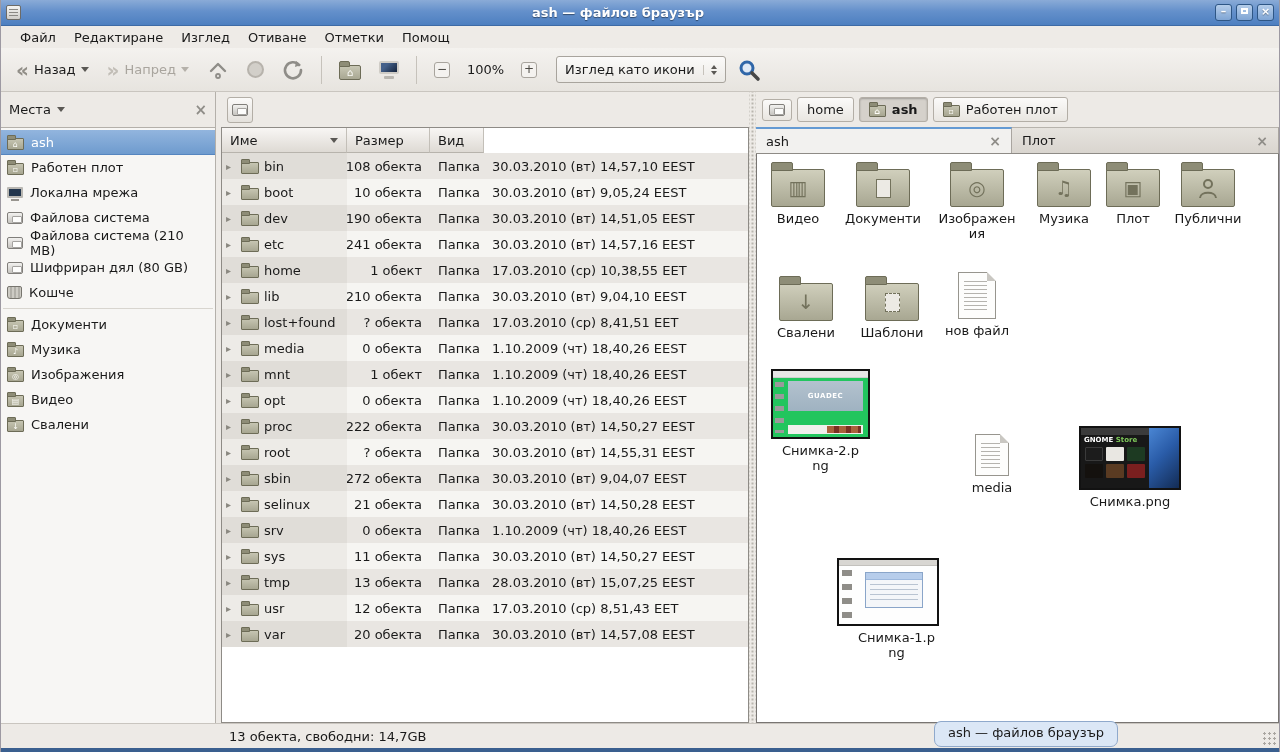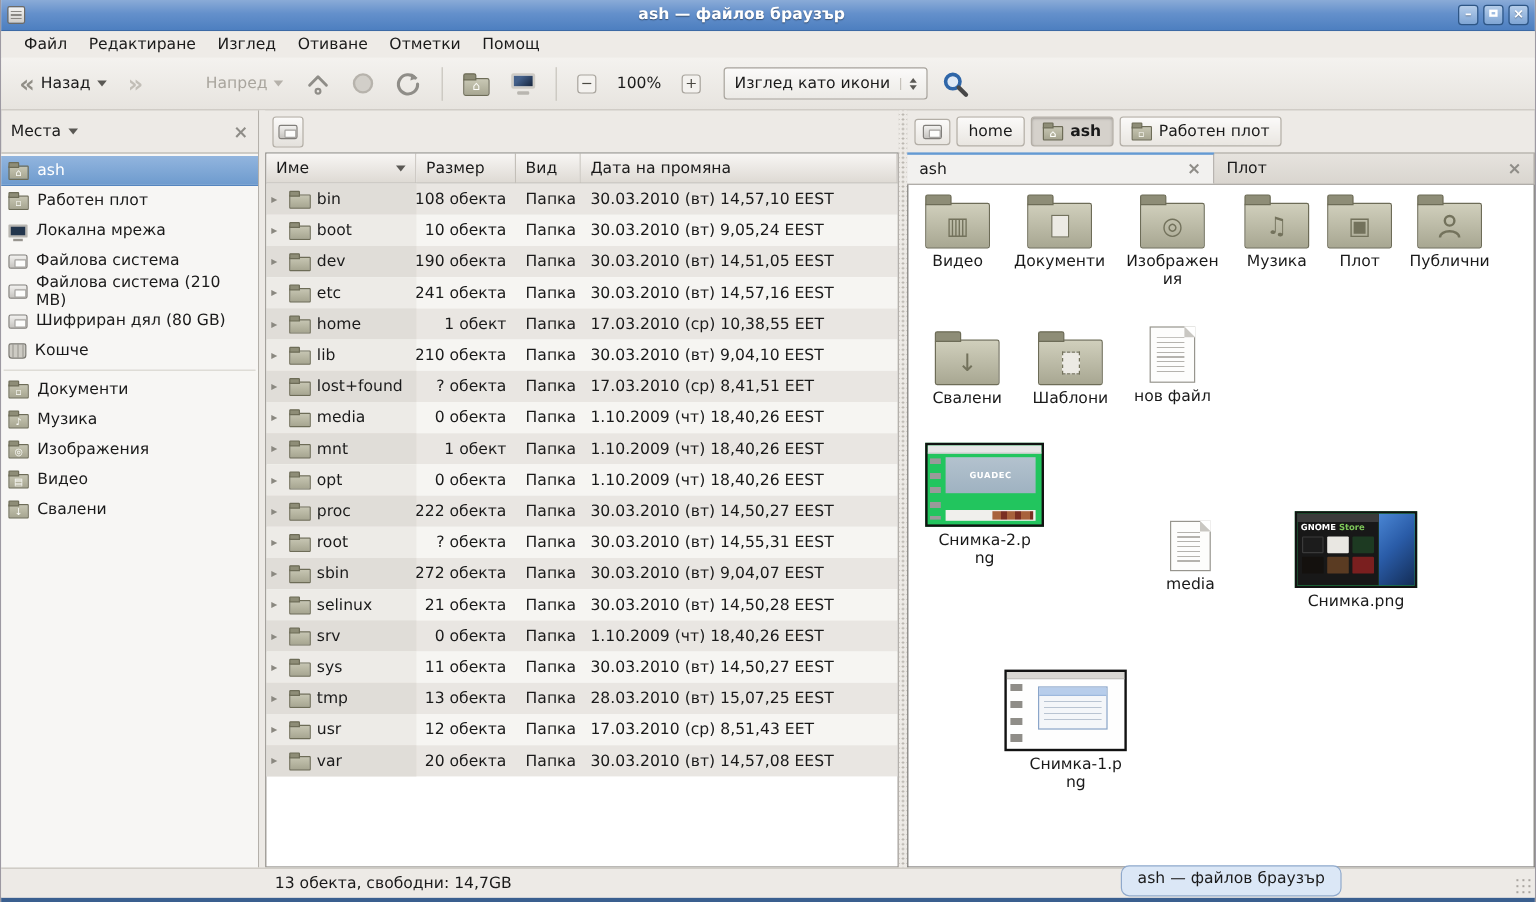--- a/index.html
+++ b/index.html
@@ -19,21 +19,21 @@
   
   .menubar { height:22px; background:#eeebe7; display:flex; align-items:center; padding-left:10px; gap:0; }
   .menu-item { padding:2px 9px; }
 
   
   .toolbar { height:44px; background:linear-gradient(#f4f2ef,#e7e4df); border-bottom:1px solid #c9c5bf; display:flex; align-items:center; padding:0 8px; gap:4px; }
   .tbtn { display:flex; align-items:center; gap:5px; padding:5px 6px; border-radius:3px; border:1px solid transparent; }
   .tsep { width:1px; height:28px; background:#c6c2bb; margin:0 6px; }
   .chev { font-size:20px; line-height:14px; color:#918e87; font-weight:bold; }
   .chev.dis { color:#c2beb7; }
-  .lbl-dis { color:#a9a59e;margin-left:47px; }
+  .lbl-dis { color:#a9a59e; }
   .car { width:0; height:0; border-left:4px solid transparent; border-right:4px solid transparent; border-top:5px solid #5a5854; }
   .car.dis { border-top-color:#b5b1aa; }
   .caru { width:0; height:0; border-left:4px solid transparent; border-right:4px solid transparent; border-bottom:5px solid #5a5854; }
   .stop-ico { width:17px; height:17px; border-radius:50%; background:#d2cfc9; border:2px solid #b7b3ac; }
   .mini-folder { width:22px; height:15px; background:linear-gradient(#c9c8b5,#a8a792); border:1px solid #6d6c57; border-radius:2px; position:relative; margin-top:5px; text-align:center; color:#fcfcf8; font-size:10px; line-height:14px; }
   .mini-folder::before { content:''; position:absolute; top:-5px; left:-1px; width:9px; height:4px; background:#8e8d77; border:1px solid #6d6c57; border-radius:2px 2px 0 0; }
   .computer-ico { width:20px; height:13px; background:linear-gradient(135deg,#44608a 30%,#16243c); border:2px solid #cfccc6; border-radius:2px; position:relative; margin-bottom:5px; }
   .computer-ico::after { content:''; position:absolute; left:3px; right:3px; bottom:-7px; height:3px; background:#b9b6b0; border-radius:1px; }
   .zoomsq { width:16px; height:16px; border:1px solid #a8a49d; border-radius:3px; background:#f4f2ef; text-align:center; line-height:13px; font-size:12px; color:#4b4943; }
   .viewsel { display:flex; align-items:center; gap:8px; border:1px solid #a8a49d; border-radius:3px; background:linear-gradient(#fbfaf9,#eceae6); padding:5px 8px; margin-left:8px; }
@@ -291,23 +291,20 @@
           <div class="th" style="width:125px;">
             <span>Име</span>
             <span class="car" style="margin-left:auto;"></span>
           </div>
           <div class="th" style="width:83px;">
               <span>Размер</span>
             </div>
           <div class="th" style="width:54px;">
               <span>Вид</span>
             </div>
-          <div class="th" style="flex:1;">
-              <span>Дата на промяна</span>
-            </div>
         </div>
 
         <div class="trow od">
             <div class="c name">
               <span class="exp">▸</span>
               <span class="tf"></span>
               <span>bin</span>
             </div>
             <div class="c size">108 обекта</div>
             <div class="c type">Папка</div>

